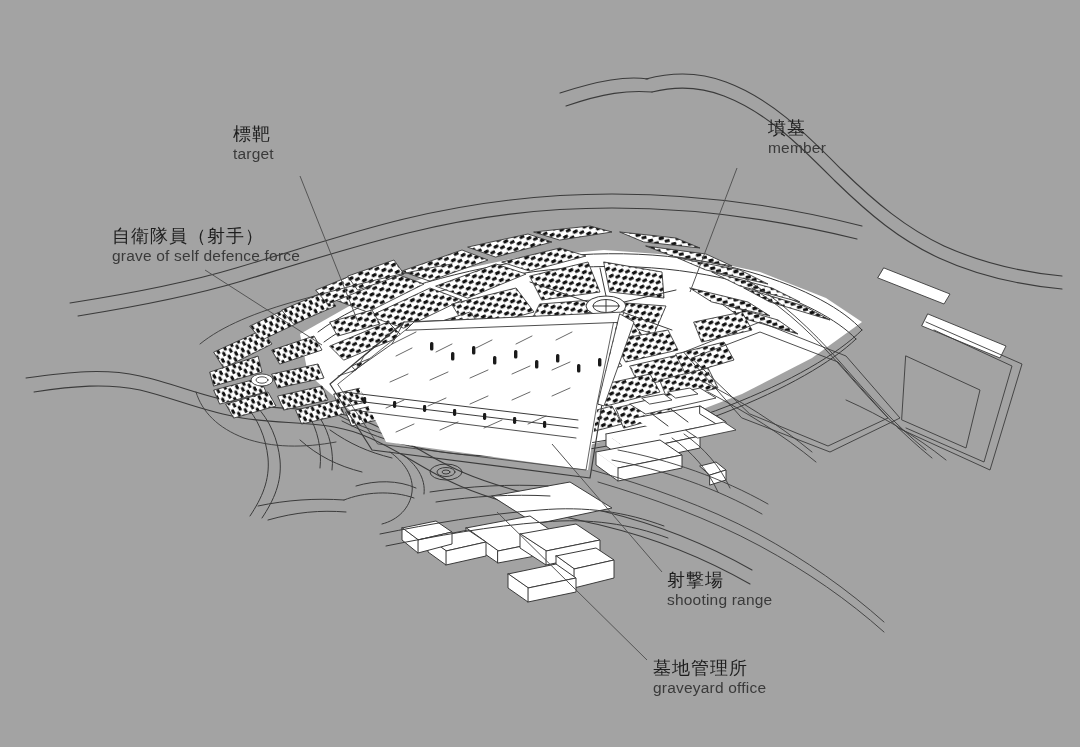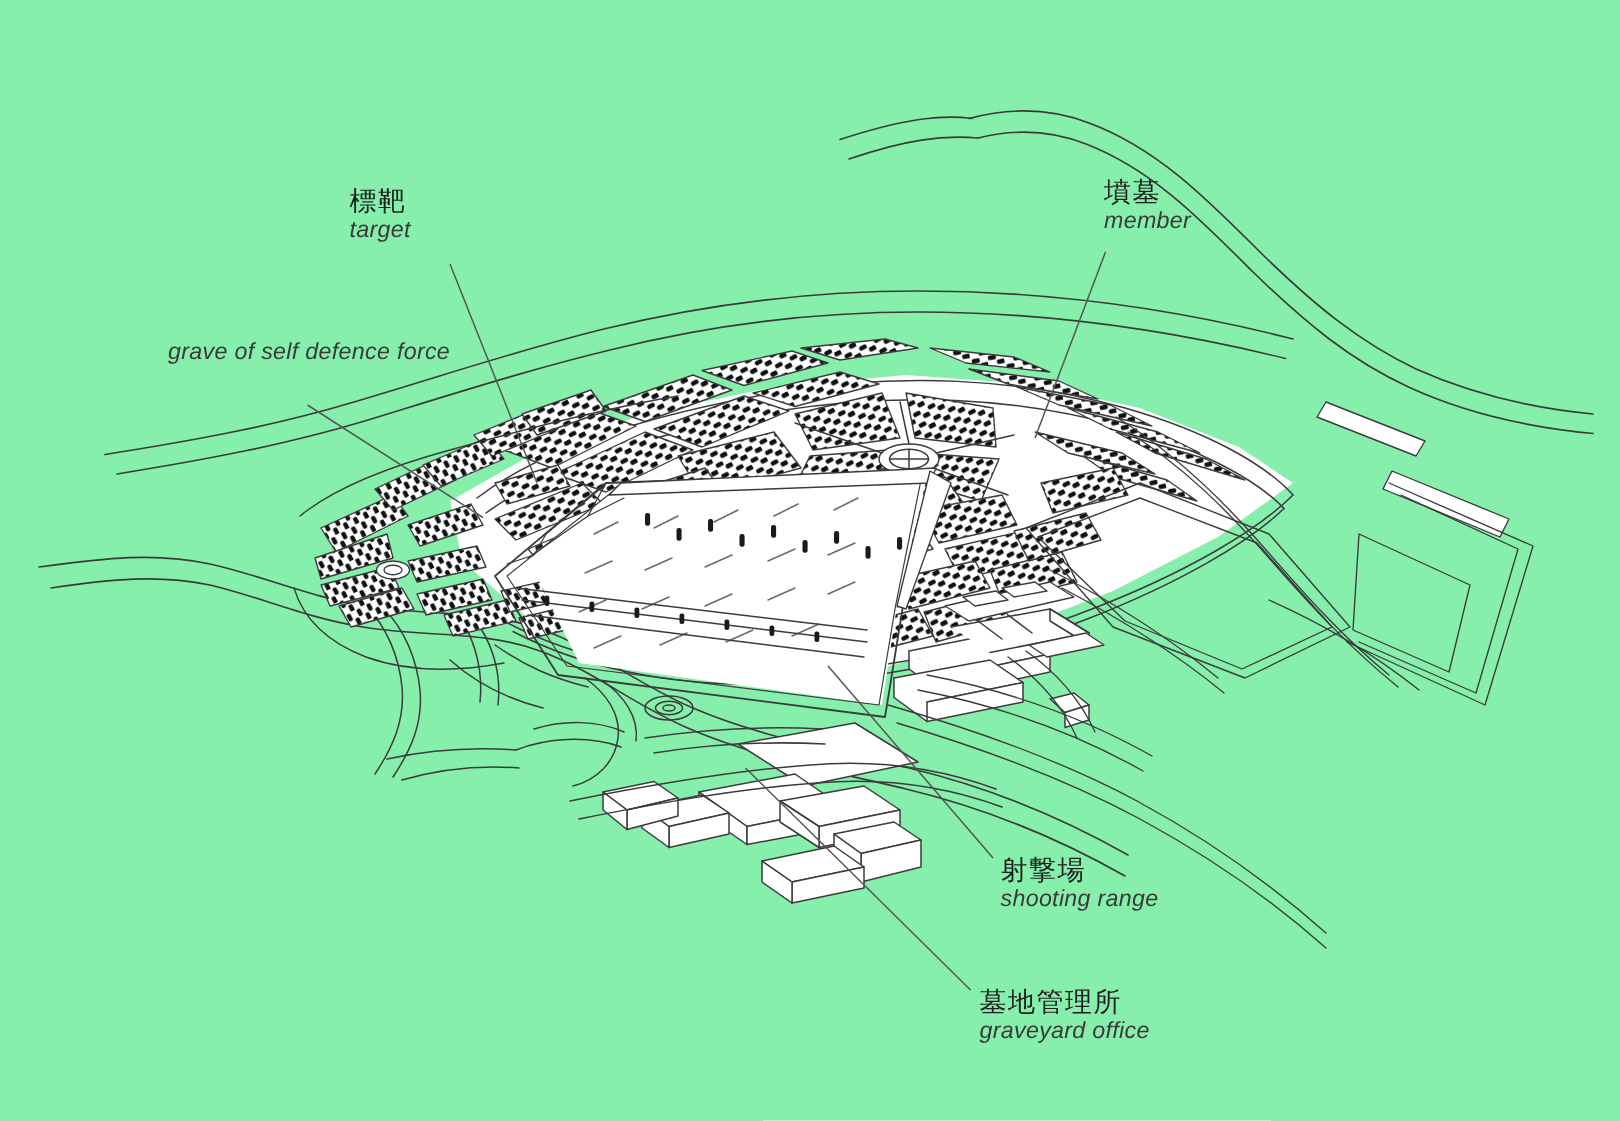--- a/index.html
+++ b/index.html
@@ -1,22 +1,22 @@
 <!DOCTYPE html>
 <html><head>
 <meta charset="utf-8">
 <style>
   html,body{margin:0;padding:0;background:#ffffff;}
   body{width:1080px;height:747px;position:relative;overflow:hidden;
        font-family:"Liberation Sans","DejaVu Sans",sans-serif;}
-  #stage{position:absolute;inset:0;width:1080px;height:747px;background:#86efac;}
+  #stage{position:absolute;inset:0;width:1080px;height:747px;background:#a3a3a3;}
   svg{position:absolute;left:0;top:0;width:1080px;height:747px;display:block;}
   .lbl{position:absolute;color:#2b2b2b;white-space:nowrap;line-height:1.18;}
   .lbl .ja{font-size:18px;letter-spacing:1px;font-weight:500;color:#1e1e1e;}
-  .lbl .en{font-size:15.5px;color:#3a3a3a;letter-spacing:.2px;font-style:italic;}
+  .lbl .en{font-size:15.5px;color:#3a3a3a;letter-spacing:.2px;}
 </style>
 </head>
 <body>
 
 <div id="stage">
 
 <svg viewBox="0 0 1080 747">
   <defs>
 
     <pattern id="graves" width="11" height="8" patternUnits="userSpaceOnUse" patternTransform="rotate(-28)">
@@ -338,24 +338,25 @@
     <line x1="647" y1="660" x2="497" y2="512"></line>
   </g>
 </svg>
 
 <div class="lbl" style="left:233px;top:124px;">
   <div class="ja">標靶</div>
   <div class="en">target</div>
 </div>
 
 <div class="lbl" style="left:112px;top:226px;">
+  <div class="ja">自衛隊員（射手）</div>
   <div class="en">grave of self defence force</div>
 </div>
 
-<div class="lbl" style="left:736px;top:118px;">
+<div class="lbl" style="left:768px;top:118px;">
   <div class="ja">墳墓</div>
   <div class="en">member</div>
 </div>
 
 <div class="lbl" style="left:667px;top:570px;">
   <div class="ja">射撃場</div>
   <div class="en">shooting range</div>
 </div>
 
 <div class="lbl" style="left:653px;top:658px;">

